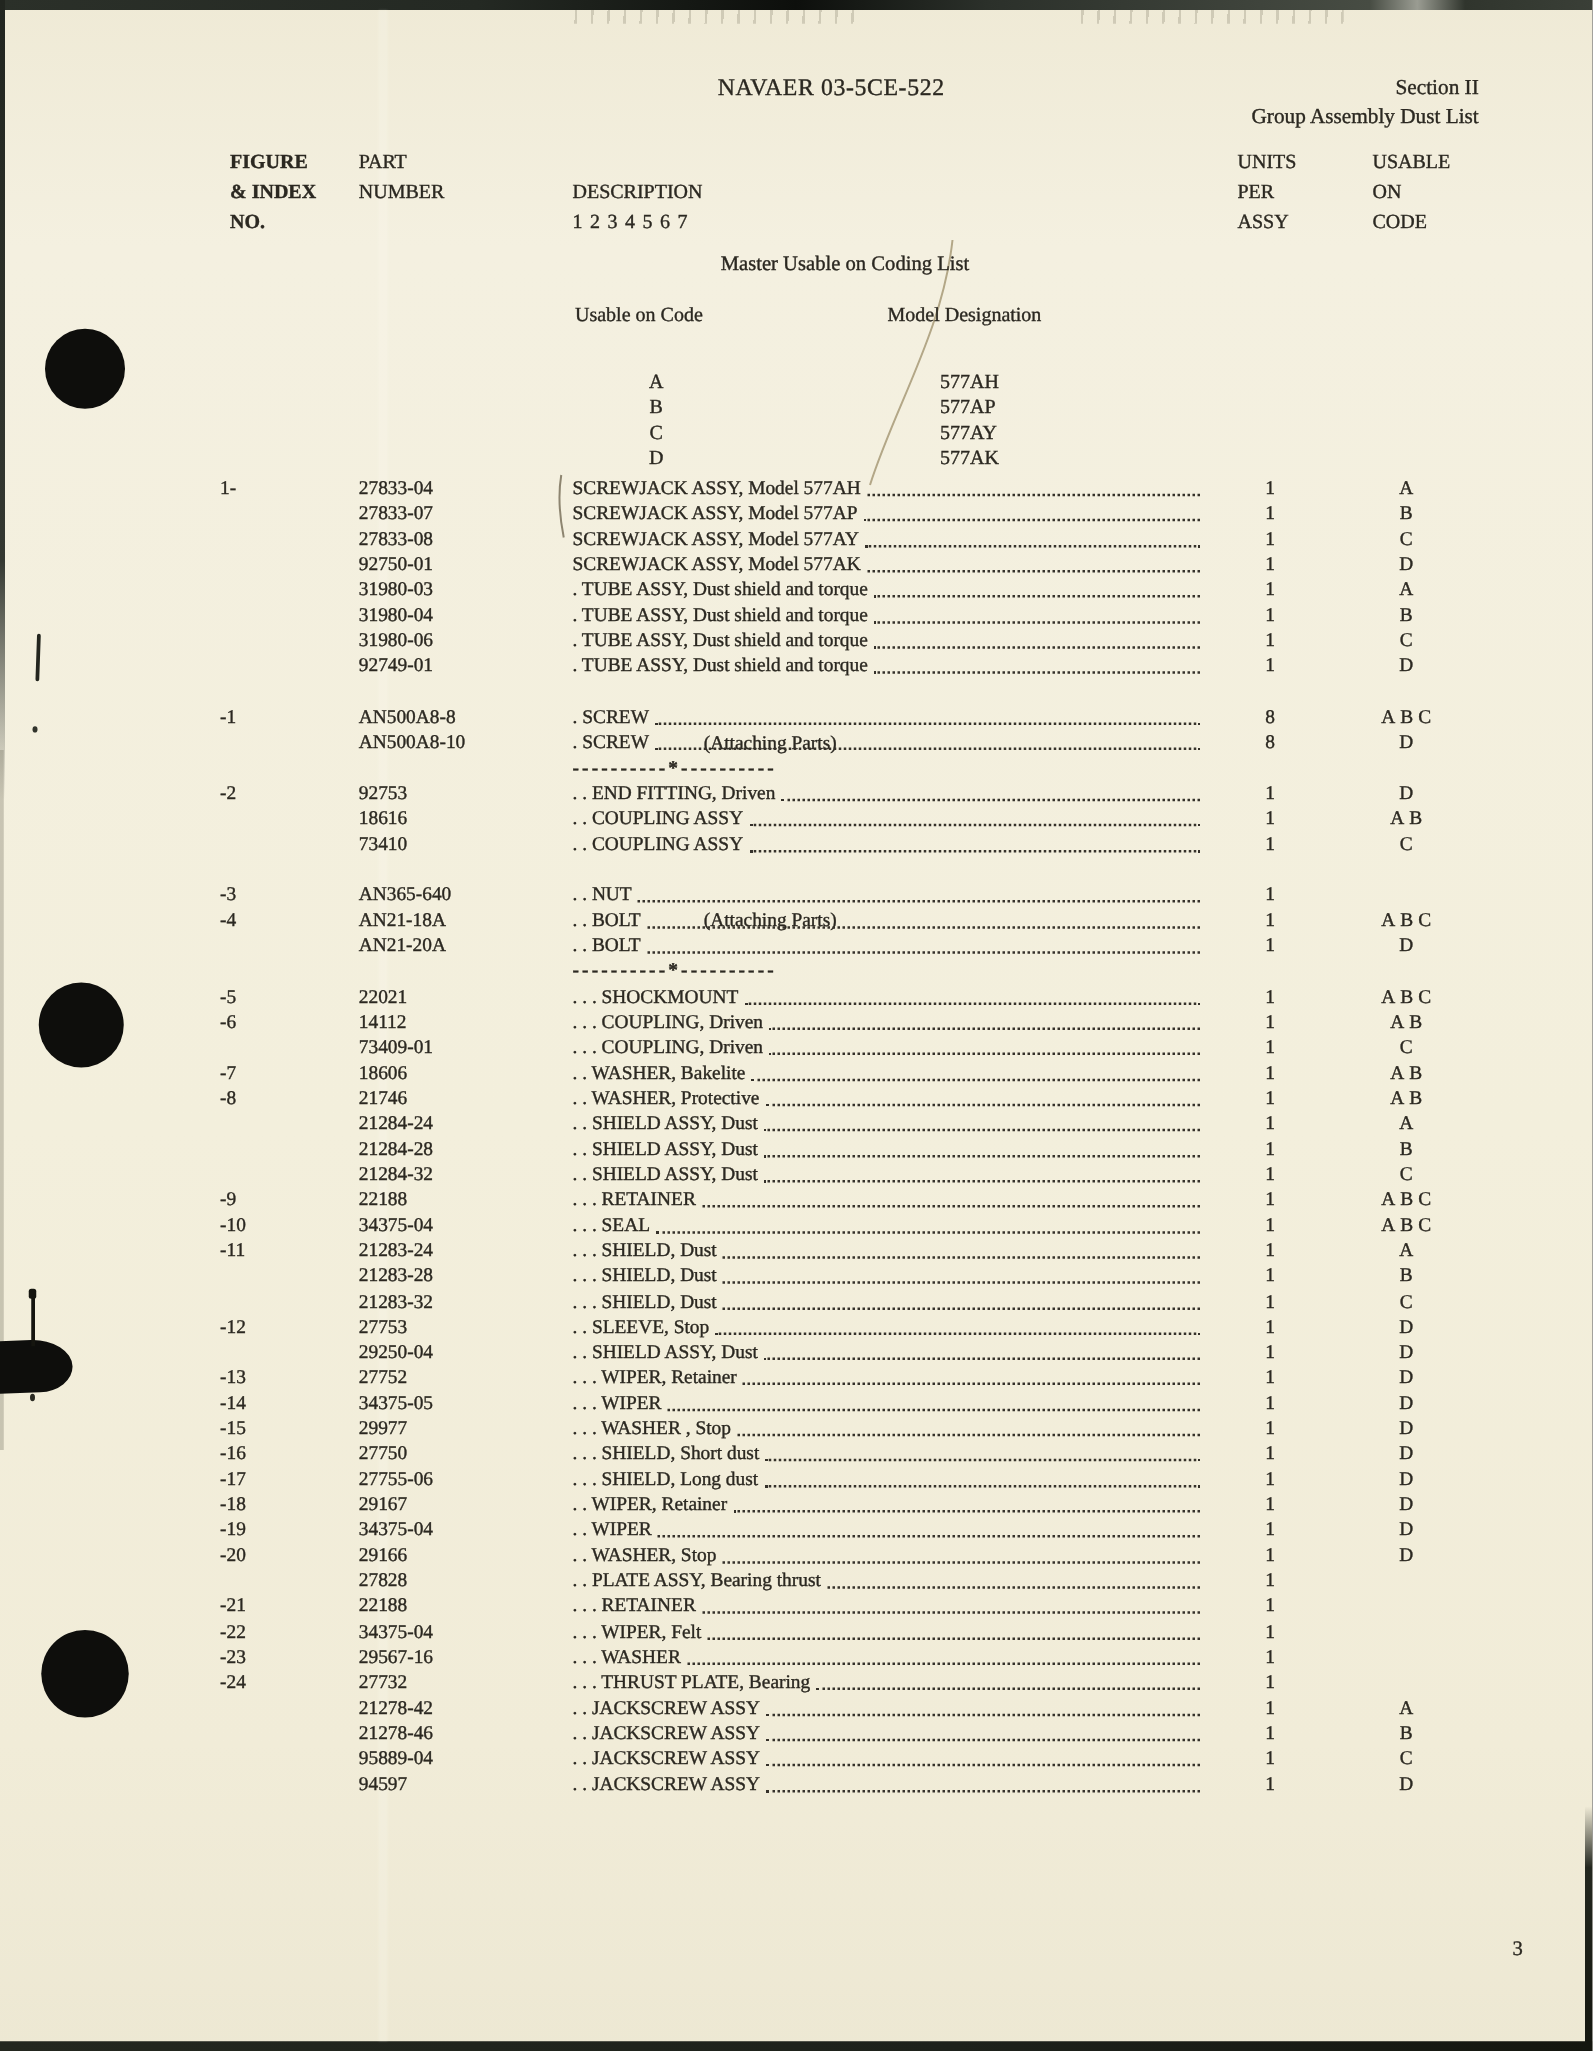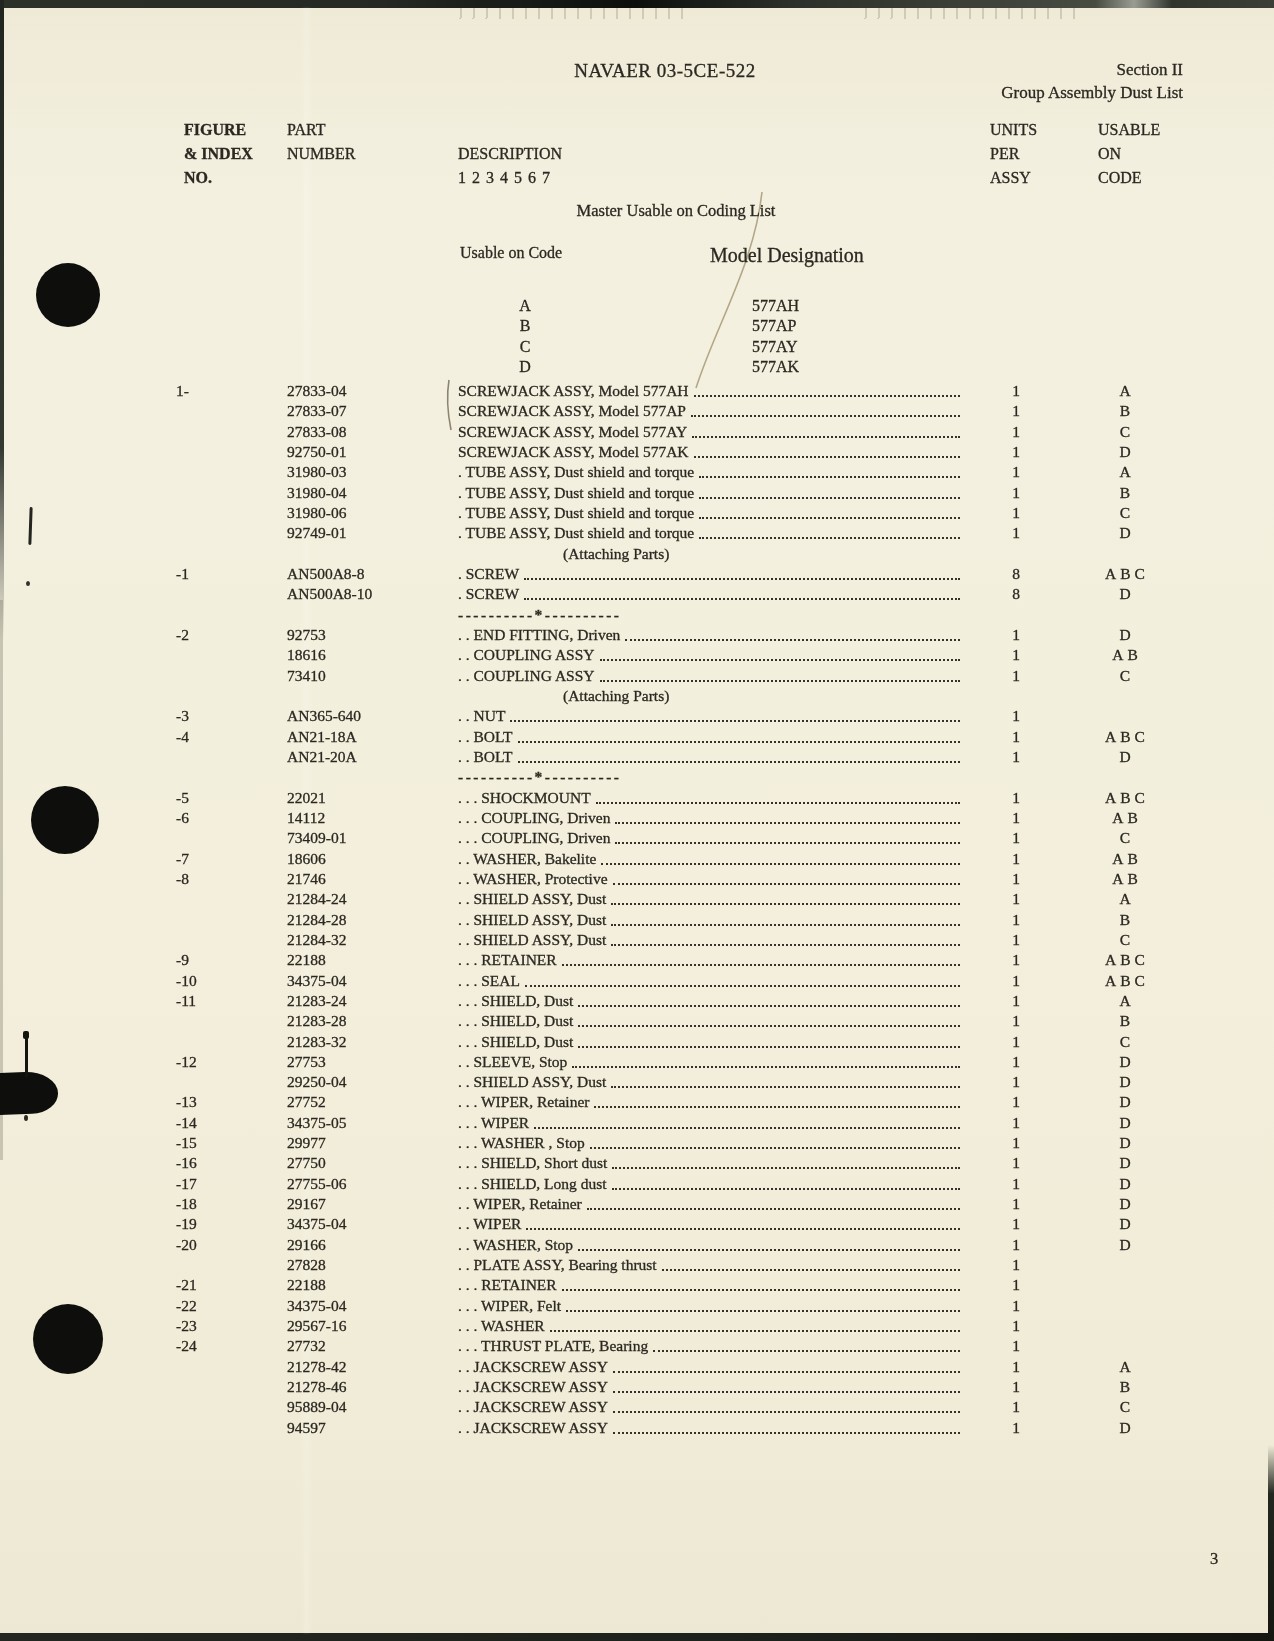--- a/index.html
+++ b/index.html
@@ -45,36 +45,36 @@
   .colhead { font-size:16px; line-height:24px; }
   .ch-figure { left:184px; top:118px;font-weight:bold; }
   .ch-part { left:287px; top:118px; }
   .ch-desc { left:458px; top:142px; width:340px; text-align:left; }
   .ch-desc-levels { left:458px; top:166px; letter-spacing:1px; }
   .ch-units { left:990px; top:118px; }
   .ch-usable { left:1098px; top:118px; }
   
   .coding-title { left:458px; top:201px; width:436px; text-align:center; font-size:16.5px; }
   .coding-col1 { left:460px; top:244px; font-size:16px; }
-  .coding-col2 { left:710px; top:244px; font-size:20px; }
+  .coding-col2 { left:710px; top:244px; font-size:16px; }
   .coding-rows { left:0; top:297px; width:100%; }
   .coding-row { position:relative; height:20.4px; font-size:16px; }
   .coding-code { position:absolute; left:460px; width:130px; text-align:center; }
   .coding-model { position:absolute; left:752px; }
   
   .parts-rows { left:0; top:382px; width:100%; }
   .prow { position:relative; height:20.33px; font-size:15.5px; }
   .p-fig  { position:absolute; left:176px; white-space:pre; }
   .p-part { position:absolute; left:287px; white-space:pre; }
   .p-desc { position:absolute; left:458px; width:502px; display:flex; align-items:baseline; }
   .desc-text { white-space:pre; }
   .leader { flex:1 1 auto; min-width:0; border-bottom:2px dotted #35312a; margin:0 0 3px 5px; align-self:flex-end; height:0; }
   .p-units { position:absolute; left:984px; width:64px; text-align:center; }
   .p-code  { position:absolute; left:1083px; width:84px; text-align:center; letter-spacing:4px; padding-left:4px; box-sizing:border-box; }
-  .prow.note .p-desc { left:563px; }
+  .prow.note .p-desc { left:563px;margin-top:41px; }
   .prow.sep .p-desc { font-weight:bold; letter-spacing:2.5px; }
   
   .page-number { left:1210px; top:1549px; font-size:16.5px; }
 </style>
 </head>
 <body>
 
 <div class="page">
 
   <div class="abs edge-top"></div>

